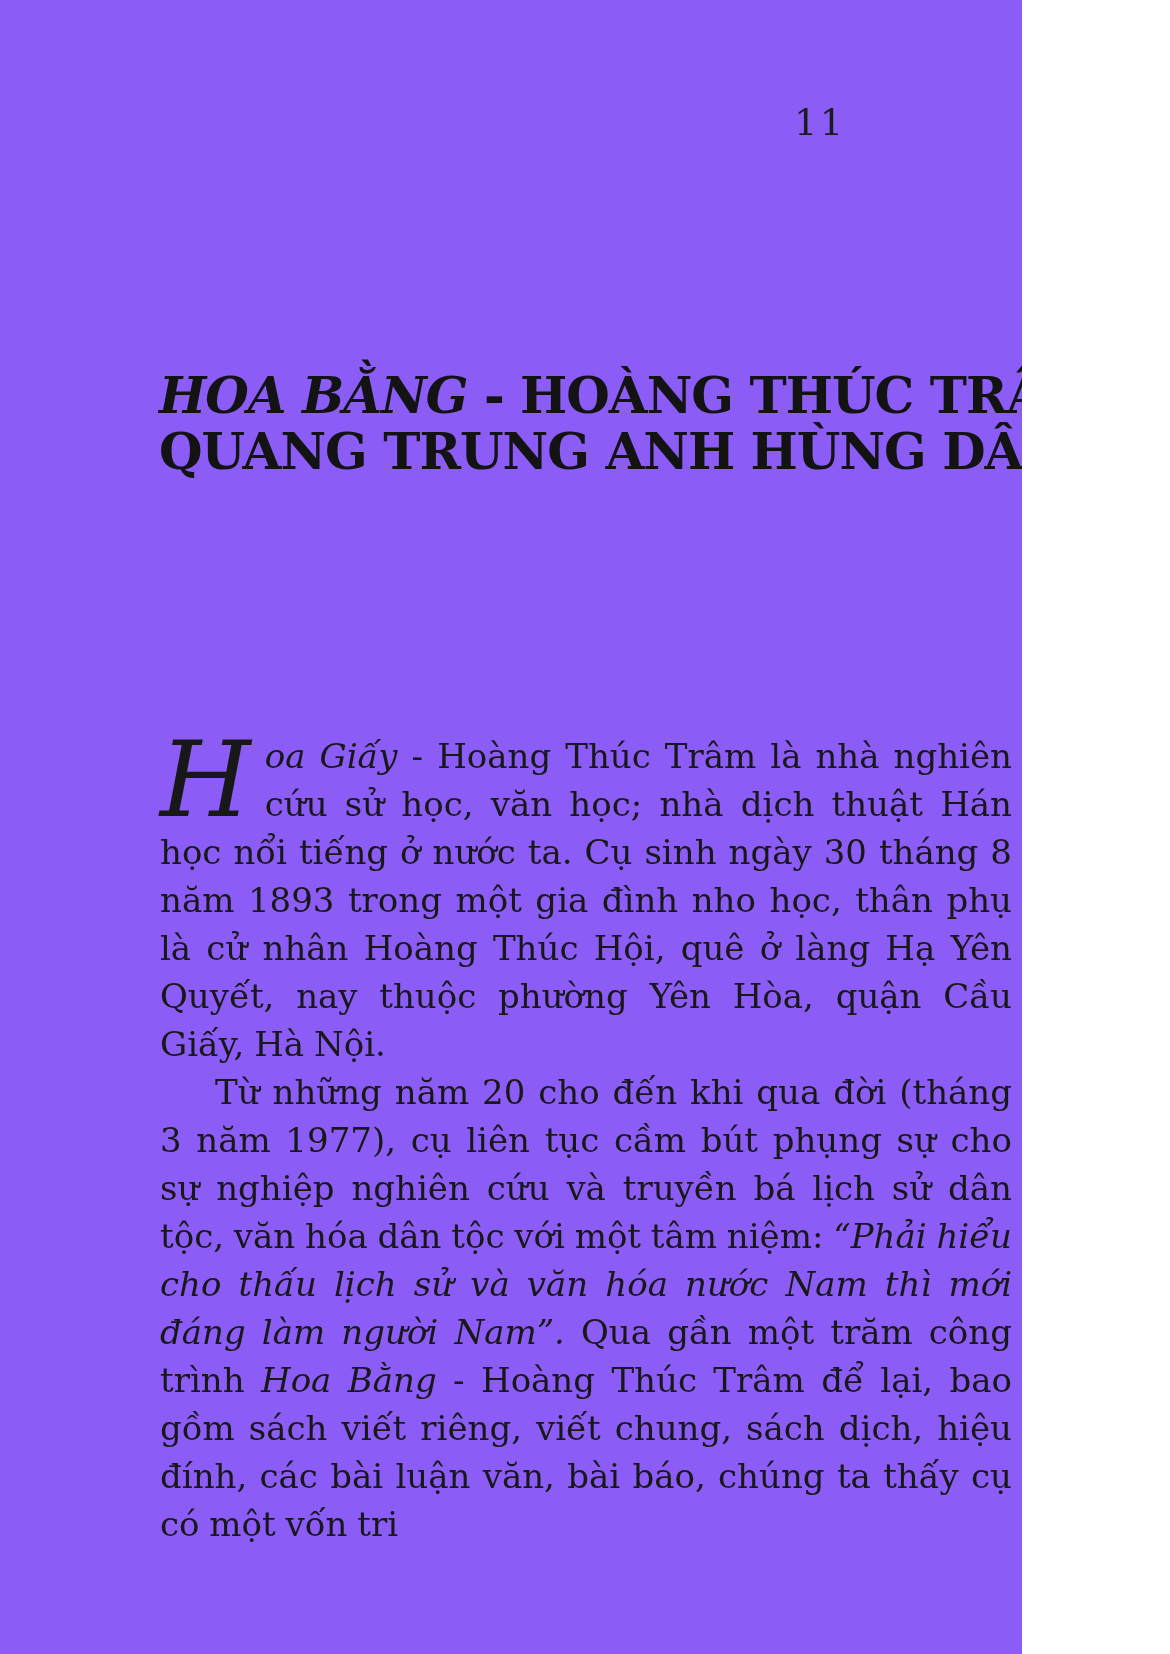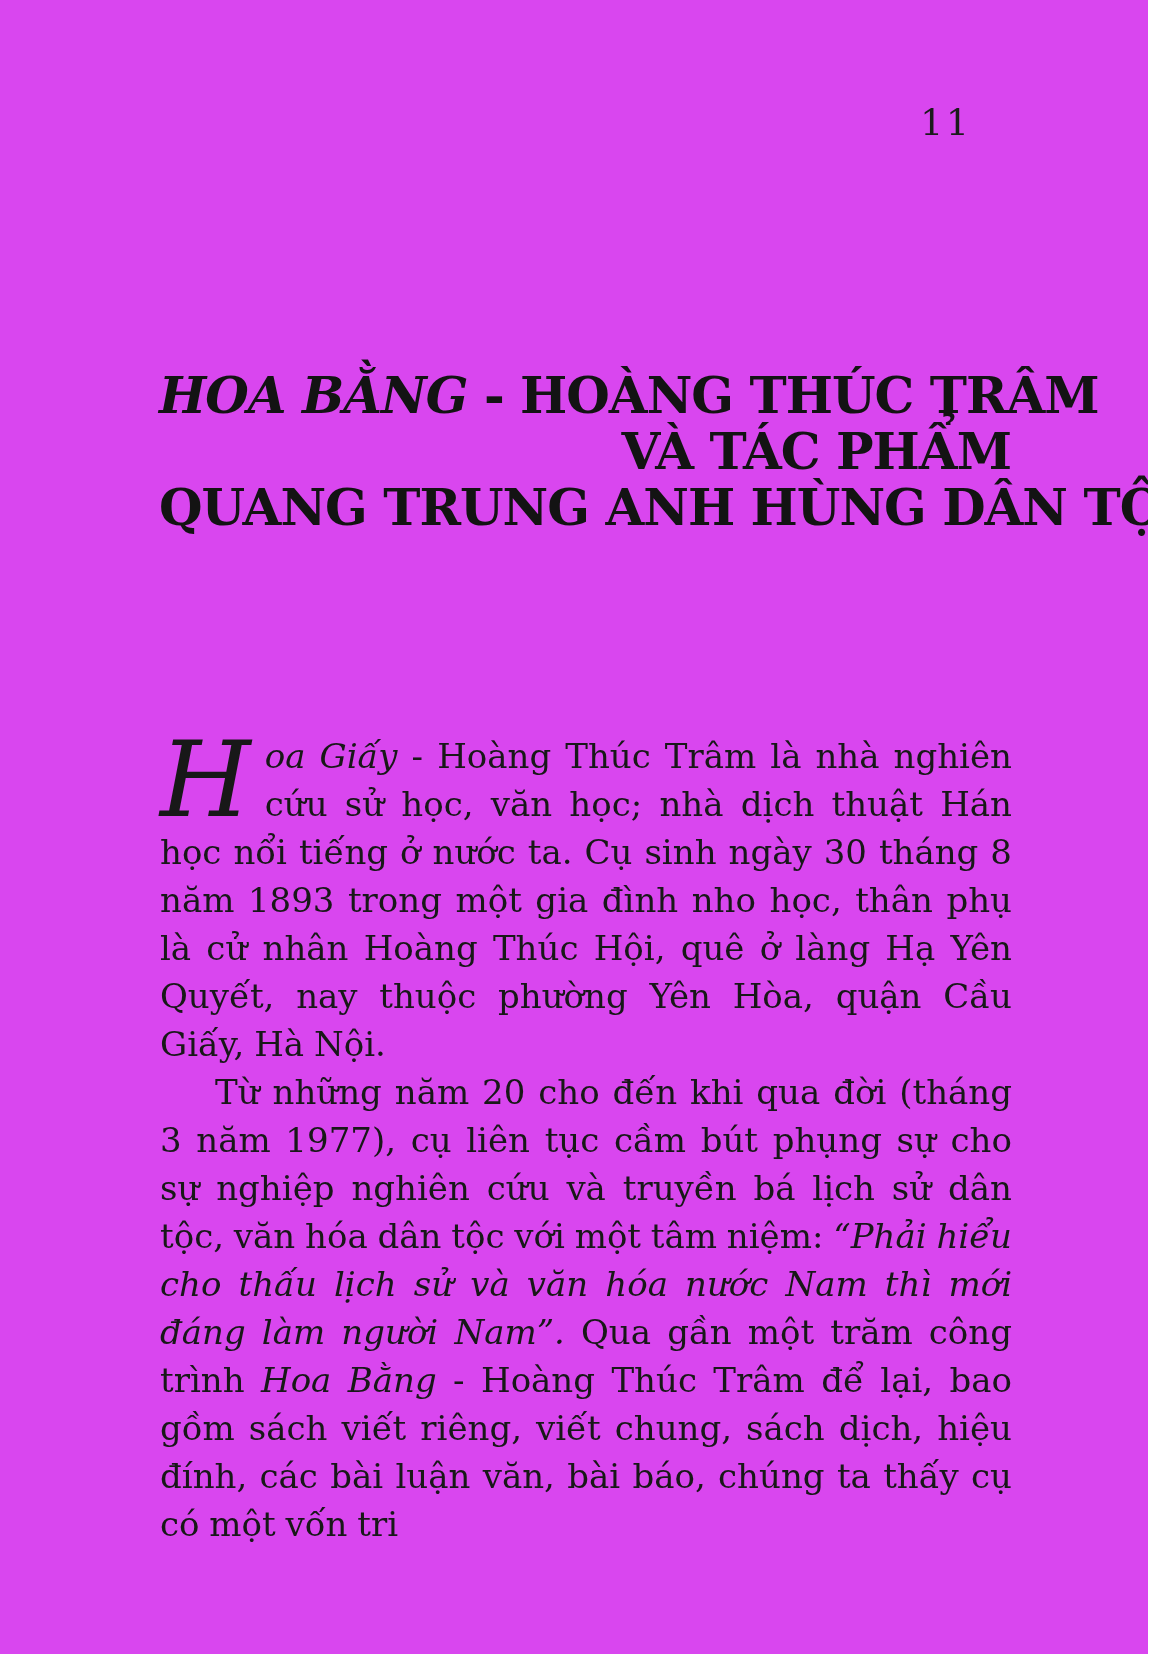--- a/index.html
+++ b/index.html
@@ -2,23 +2,23 @@
 <html><head>
 <meta charset="utf-8">
 <style>
   html, body {
     margin: 0;
     padding: 0;
     background: #ffffff;
   }
   .page {
     position: relative;
-    width: 1148px;
+    width: 1022px;
     height: 1654px;
-    background: #d946ef;
+    background: #8b5cf6;
     color: #161616;
     font-family: "DejaVu Serif", serif;
     overflow: hidden;
   }
   .page-number {
     position: absolute;
     top: 102px;
     right: 176px;
     font-size: 36px;
     letter-spacing: 3px;
@@ -88,21 +88,20 @@
 </style>
 </head>
 <body>
 
 <div class="page">
 
   <div class="page-number">11</div>
 
   <h1 class="title">
     <span class="t-line"><i>HOA BẰNG</i><span> - HOÀNG THÚC TRÂM</span></span>
-    <span class="t-line">VÀ TÁC PHẨM</span>
     <span class="t-line">QUANG TRUNG ANH HÙNG DÂN TỘC</span>
   </h1>
 
   <div class="body-text">
     <p><span class="dropcap">H</span><i>oa Giấy</i><span> - Hoàng Thúc Trâm là nhà nghiên cứu sử học, văn học; nhà dịch thuật Hán học nổi tiếng ở nước ta. Cụ sinh ngày 30 tháng 8 năm 1893 trong một gia đình nho học, thân phụ là cử nhân Hoàng Thúc Hội, quê ở làng Hạ Yên Quyết, nay thuộc phường Yên Hòa, quận Cầu Giấy, Hà Nội.</span></p>
     <p class="indent"><span>Từ những năm 20 cho đến khi qua đời (tháng 3 năm 1977), cụ liên tục cầm bút phụng sự cho sự nghiệp nghiên cứu và truyền bá lịch sử dân tộc, văn hóa dân tộc với một tâm niệm: </span><i>“Phải hiểu cho thấu lịch sử và văn hóa nước Nam thì mới đáng làm người Nam”.</i><span> Qua gần một trăm công trình </span><i>Hoa Bằng</i><span> - Hoàng Thúc Trâm để lại, bao gồm sách viết riêng, viết chung, sách dịch, hiệu đính, các bài luận văn, bài báo, chúng ta thấy cụ có một vốn tri</span></p>
   </div>
 
 
 </div>

